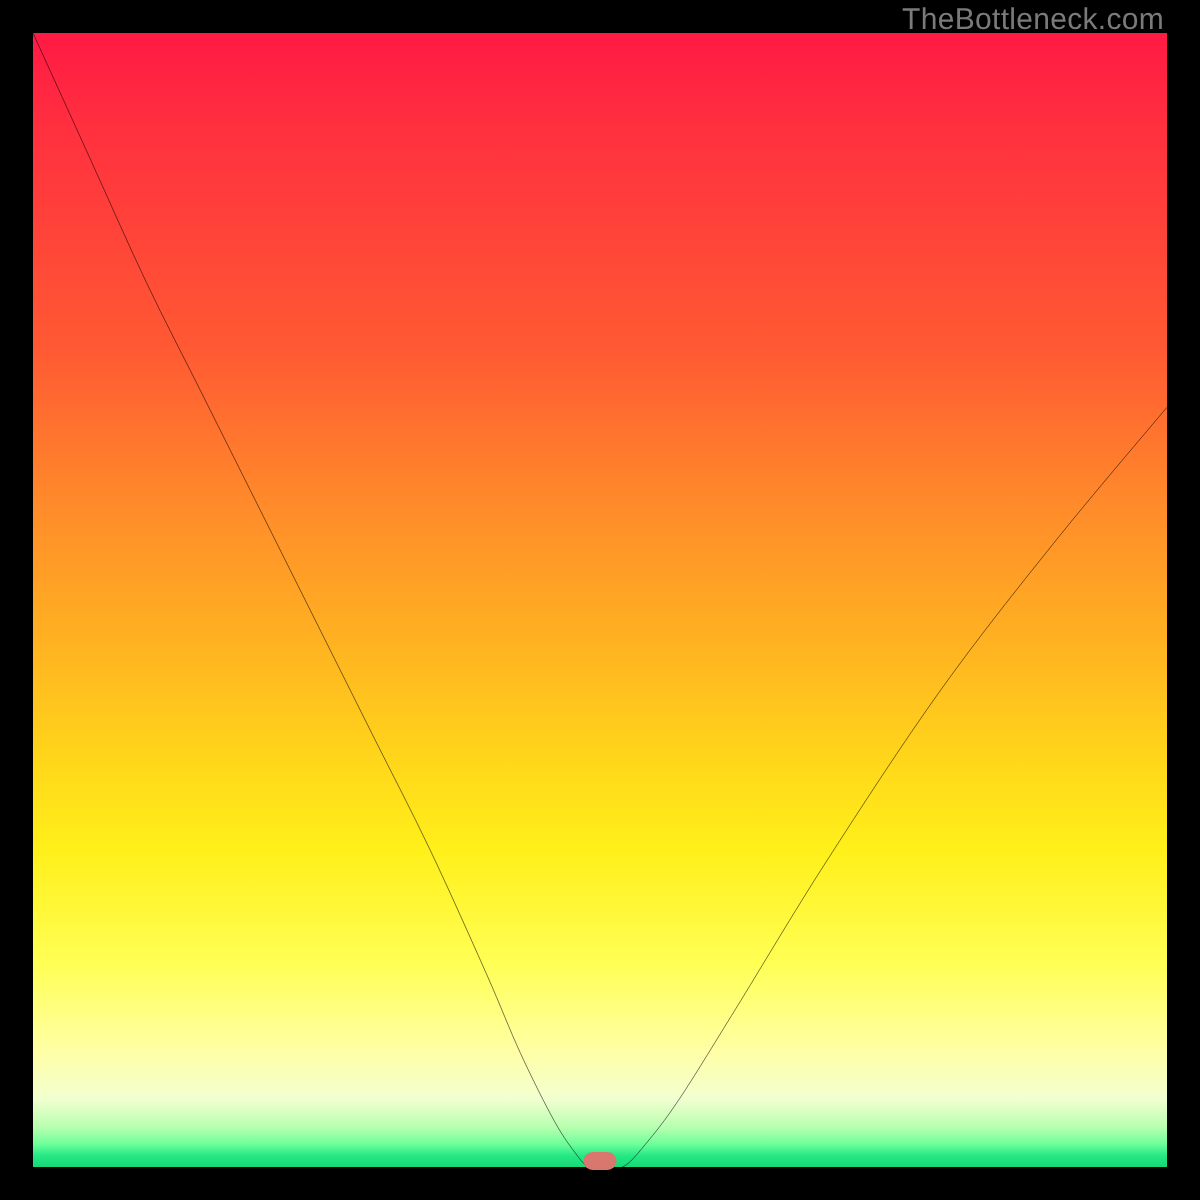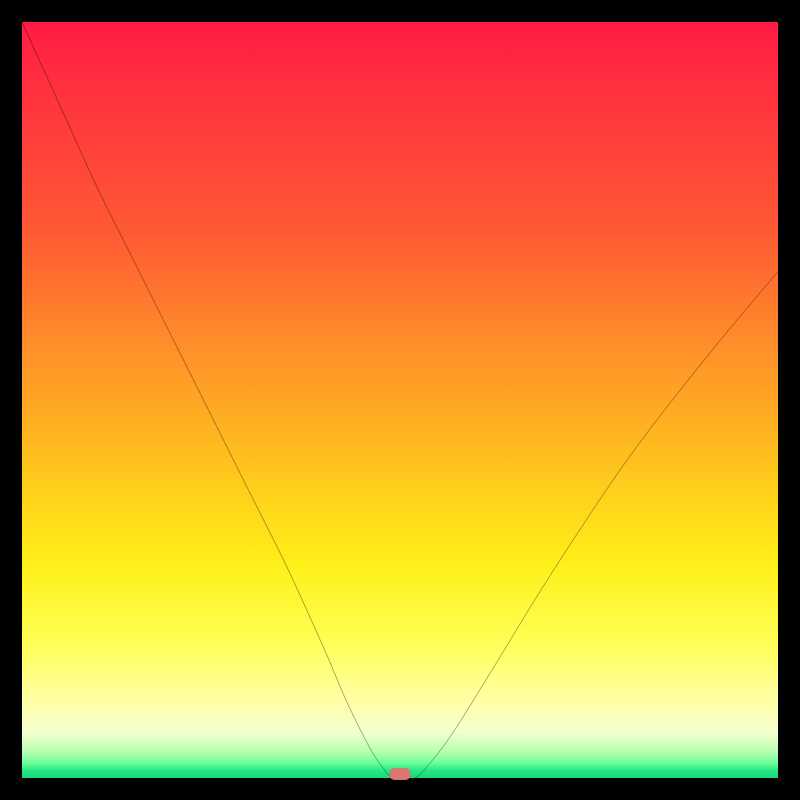--- a/index.html
+++ b/index.html
@@ -75,13 +75,14 @@
 
 <div class="frame">
   <div class="plot"></div>
 
   <svg class="curve-svg" viewBox="0 0 100 100" preserveAspectRatio="none">
     <path id="curve-path" d="M 0 0 C 0.8333333333333334 1.8333333333333333, 3.333333333333333 7.333333333333334, 5 11 C 6.666666666666667 14.666666666666666, 8.333333333333334 18.5, 10 22 C 11.666666666666666 25.5, 13.333333333333334 28.666666666666668, 15 32 C 16.666666666666668 35.333333333333336, 18.333333333333332 38.666666666666664, 20 42 C 21.666666666666668 45.333333333333336, 23.333333333333332 48.666666666666664, 25 52 C 26.666666666666668 55.333333333333336, 28.333333333333332 58.666666666666664, 30 62 C 31.666666666666668 65.33333333333333, 33.333333333333336 68.5, 35 72 C 36.666666666666664 75.5, 38.666666666666664 80, 40 83 C 41.333333333333336 86, 42 87.83333333333333, 43 90 C 44 92.16666666666667, 45.166666666666664 94.5, 46 96 C 46.833333333333336 97.5, 47.5 98.33333333333333, 48 99 C 48.5 99.66666666666667, 48.666666666666664 99.83333333333333, 49 100 C 49.333333333333336 100.16666666666667, 49.5 100, 50 100 C 50.5 100, 51.333333333333336 100.33333333333333, 52 100 C 52.666666666666664 99.66666666666667, 53.166666666666664 99, 54 98 C 54.833333333333336 97, 55.666666666666664 96, 57 94 C 58.333333333333336 92, 59.833333333333336 89.5, 62 86 C 64.16666666666667 82.5, 67 77.66666666666667, 70 73 C 73 68.33333333333333, 76.66666666666667 62.666666666666664, 80 58 C 83.33333333333333 53.333333333333336, 86.66666666666667 49.166666666666664, 90 45 C 93.33333333333333 40.833333333333336, 98.33333333333333 35, 100 33" fill="none" stroke="#000000" stroke-width="0.35" vector-effect="non-scaling-stroke"></path>
   </svg>
 
   <div id="marker" class="marker" style="left: 400px; top: 774px; background: rgb(217, 119, 111);"></div>
 
+  <div class="watermark">TheBottleneck.com</div>
 </div>
 
 </body></html>

